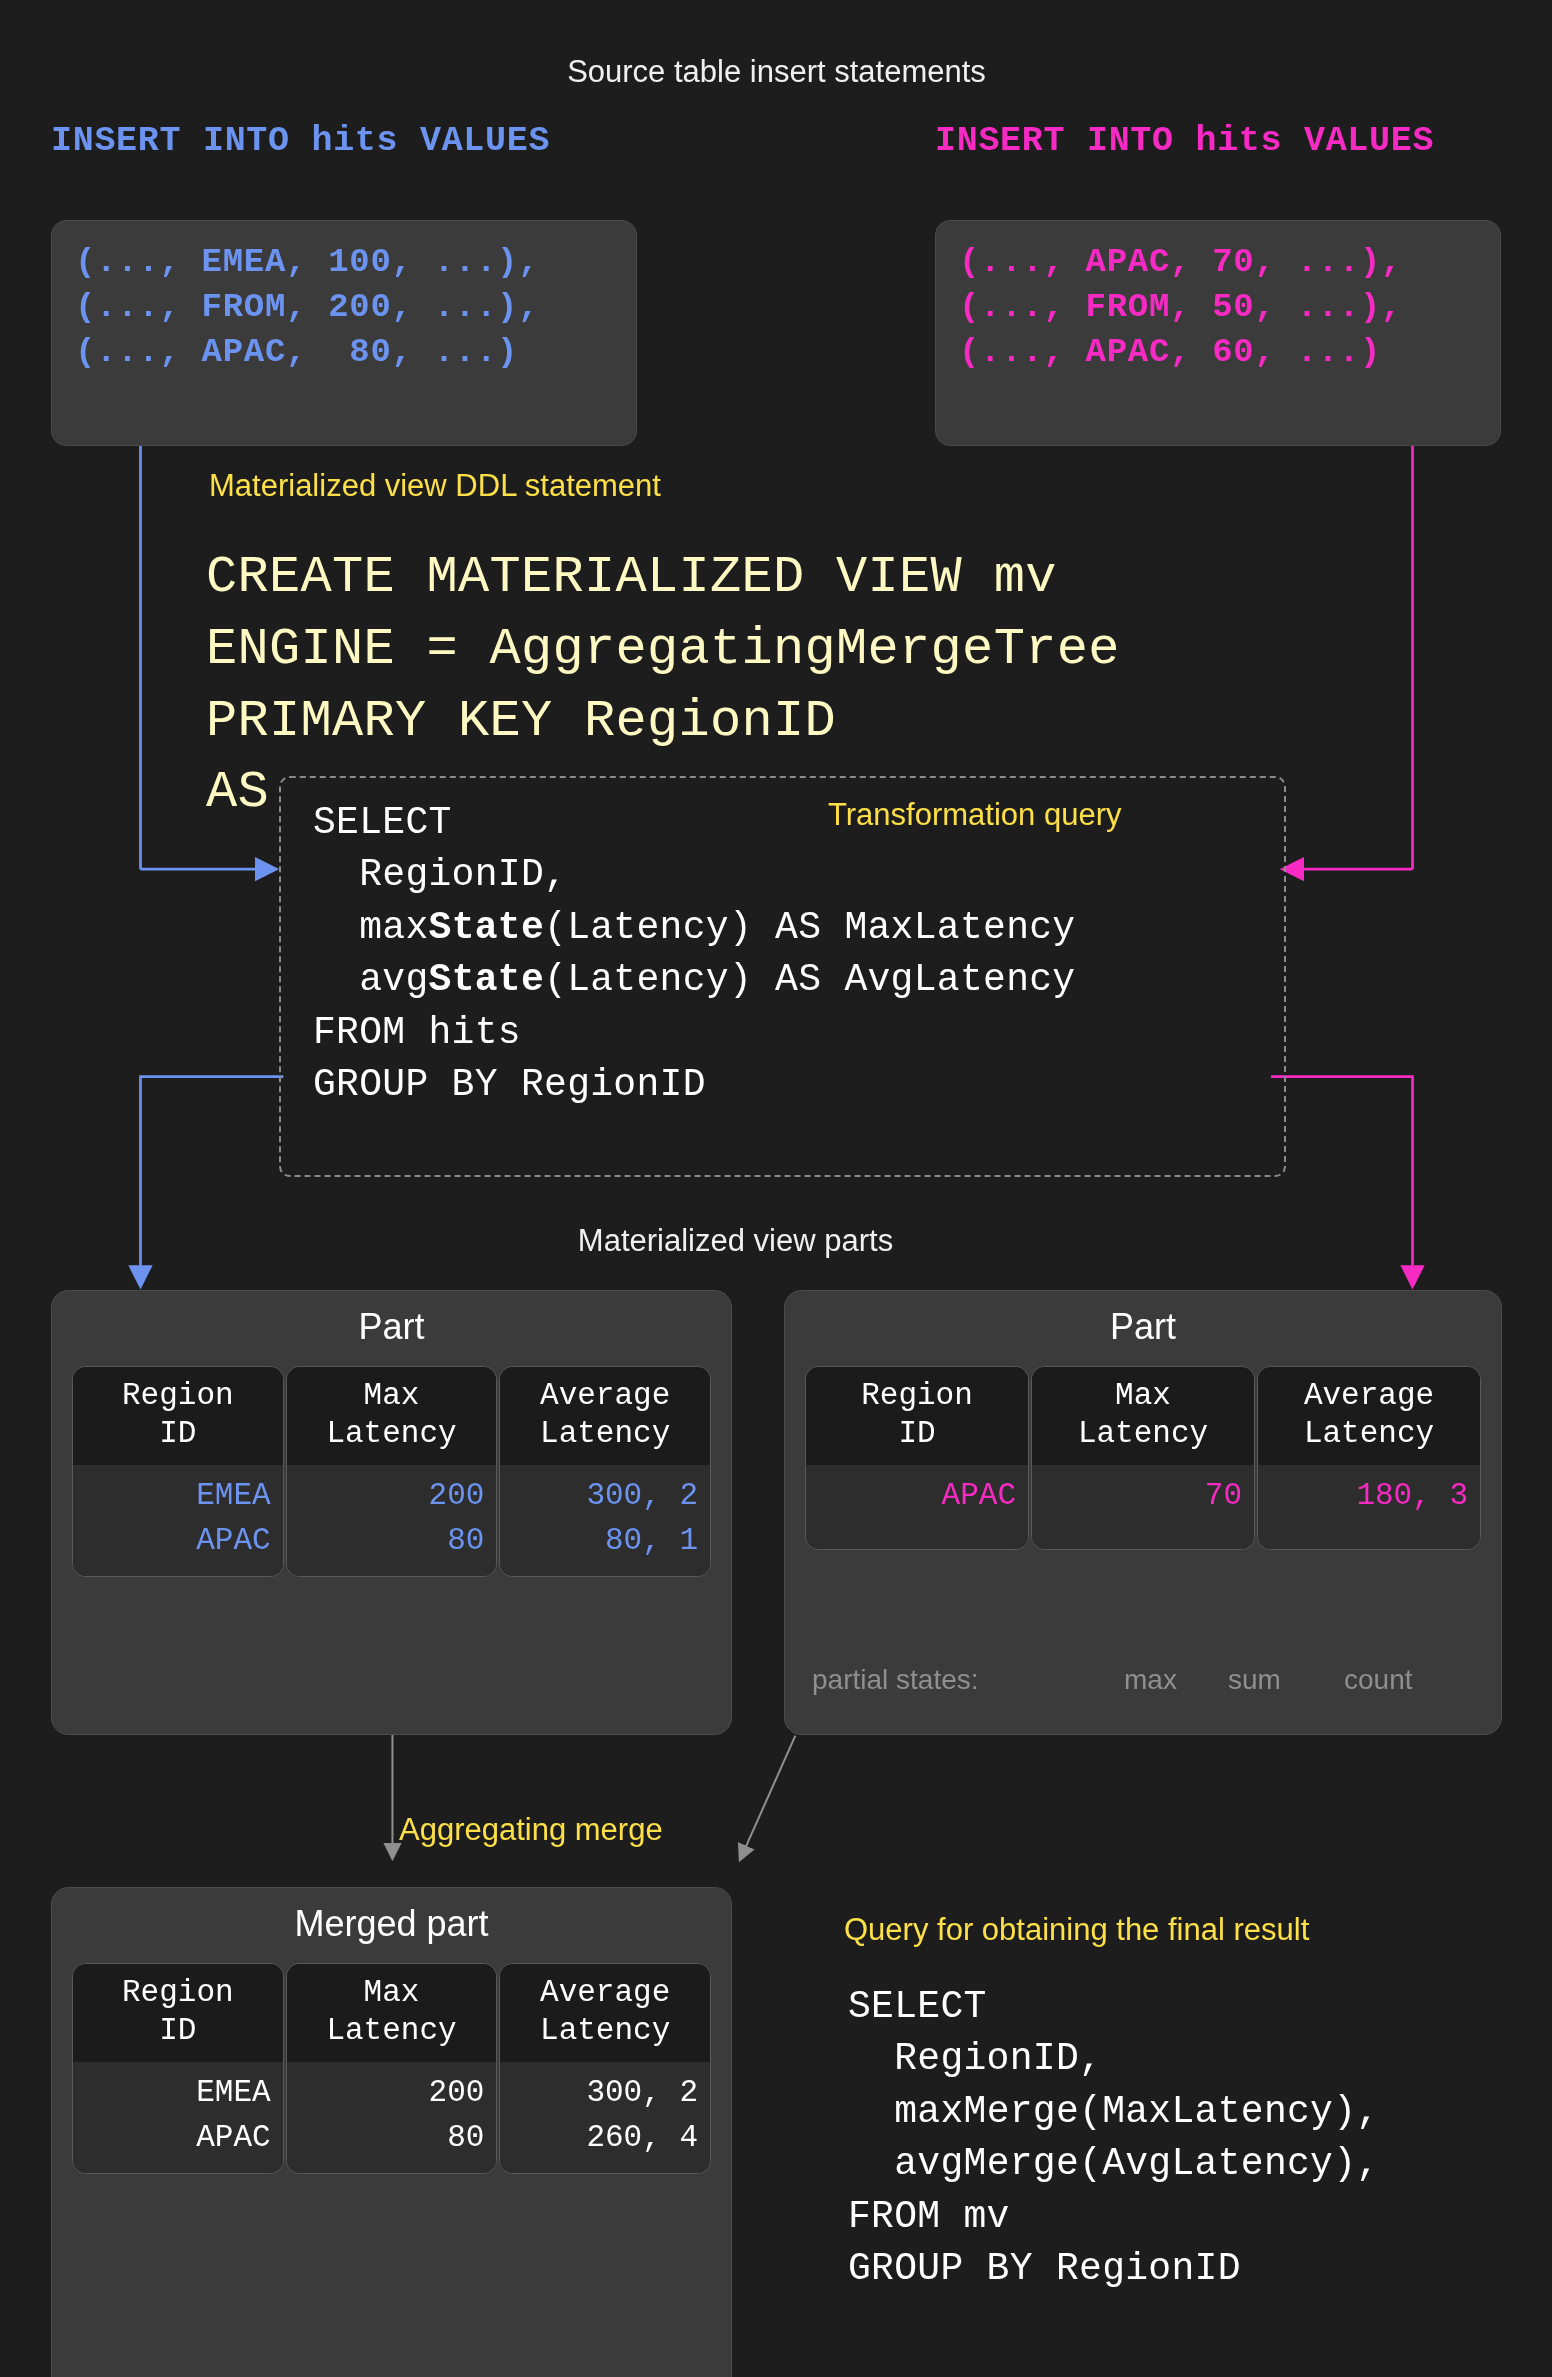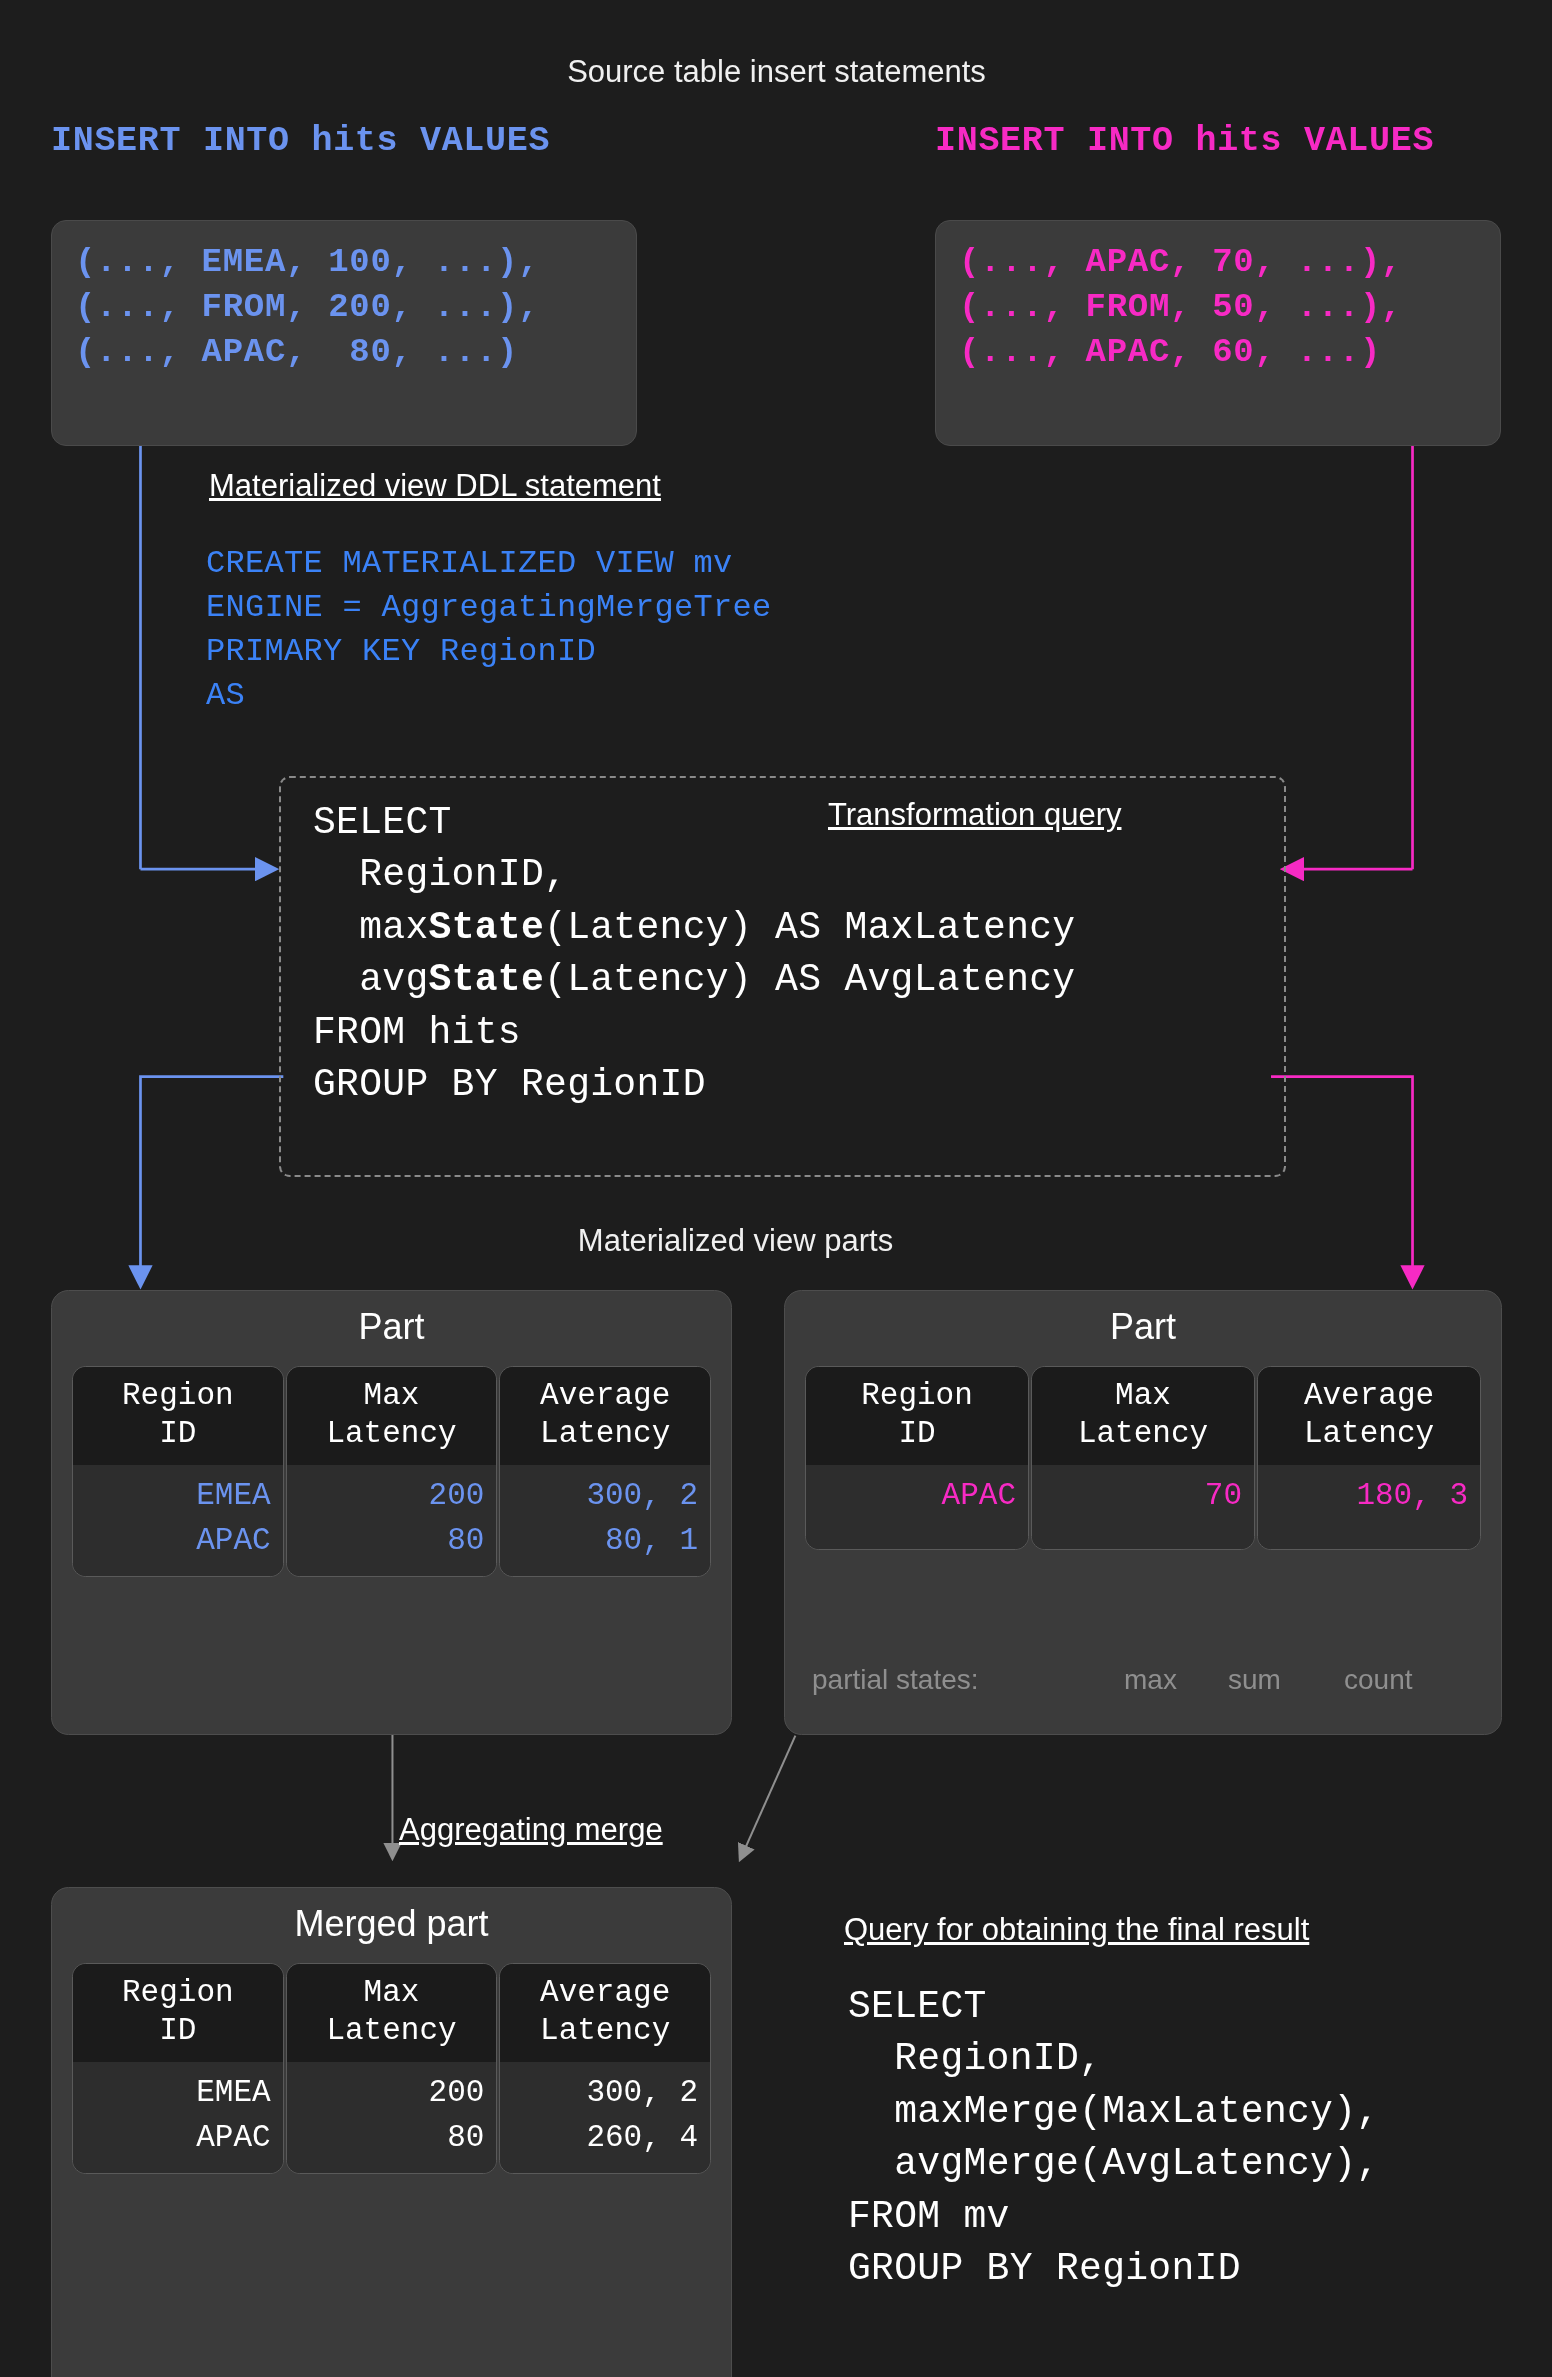--- a/index.html
+++ b/index.html
@@ -9,25 +9,24 @@
     font-family:"Liberation Sans",sans-serif;
     color:#ffffff;
     position:relative;
     overflow:hidden;
     -webkit-font-smoothing:antialiased;
   }
   .abs{position:absolute;}
 
   
   .caption{
-    color:#ffffff;
+    color:#fde047;
     font-size:31px;
     white-space:pre;
     letter-spacing:0px;
-    text-decoration:underline;
   }
   .caption-white{
     color:#f0f0f0;
     font-size:31px;
     white-space:pre;
   }
 
   
   .insert-head{
     font-family:"Liberation Mono",monospace;
@@ -51,22 +50,22 @@
     white-space:pre;
     line-height:1.33;
     letter-spacing:0.7px;
   }
   .c-blue{color:#6b93ef;}
   .c-pink{color:#f72ac4;}
 
   
   .ddl-line{
     font-family:"Liberation Mono",monospace;
-    font-size:32px;
-    color:#3b82f6;
+    font-size:52px;
+    color:#fef9c3;
     white-space:pre;
     line-height:1.38;
     letter-spacing:0.3px;
   }
 
   
   .dashed-box{
     border:2px dashed #8a8a8a;
     border-radius:10.8px;
     box-sizing:border-box;

